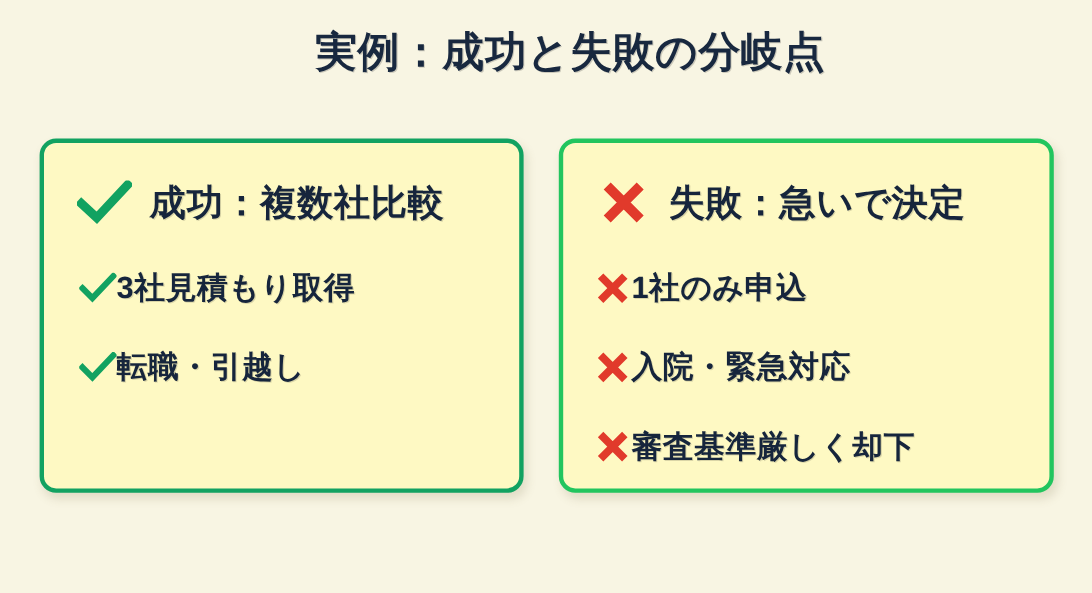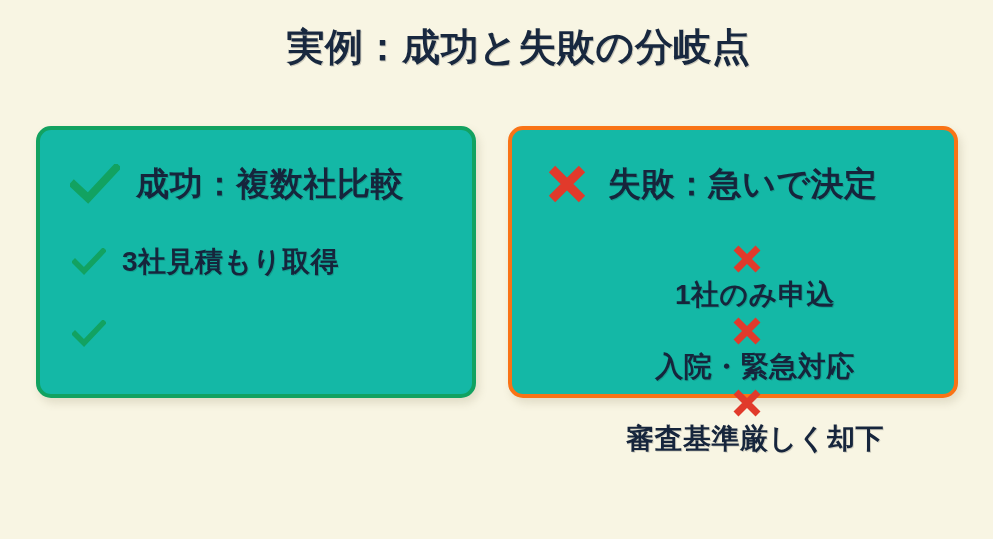--- a/index.html
+++ b/index.html
@@ -36,35 +36,35 @@
     position: absolute;
     top: 126px;
     left: 0;
     width: 993px;
     height: 380px;
   }
 
   .card {
     position: absolute;
     top: 0;
-    background: #14b8a6;
+    background: #fef9c3;
     border-radius: 15px;
     box-sizing: border-box;
     box-shadow: 3px 5px 9px rgba(120, 110, 70, 0.18);
-    height: 272px;
+    height: 322px;
   }
   .card-success {
     left: 36px;
     width: 440px;
     border: 4px solid #12a261;
   }
   .card-failure {
     left: 508px;
     width: 450px;
-    border: 4px solid #f97316;
+    border: 4px solid #22c55e;
   }
 
   
   .card-header {
     display: flex;
     align-items: center;
     margin-top: 26px;
     padding-left: 30px;
     height: 56px;
   }
@@ -106,27 +106,26 @@
     height: 34px;
     display: flex;
     align-items: center;
     justify-content: center;
   }
   .list-item .row-label {
     font-size: 28px;
     font-weight: 700;
     color: #16253c;
     letter-spacing: 0.5px;
-    margin-left: 16px;
     white-space: nowrap;
     text-shadow: 1px 1px 0 rgba(0,0,0,0.14);
   }
 
   .card-failure .card-header { padding-left: 30px; }
-  .card-failure .list-item   { padding-left: 28px; flex-direction: column; }
+  .card-failure .list-item   { padding-left: 28px; }
 
   svg { display: block; }
 </style>
 </head>
 <body>
 
 <div class="page-title">実例：成功と失敗の分岐点</div>
 
 <div class="cards">
 
@@ -149,20 +148,21 @@
           </svg>
         </span>
         <span class="row-label">3社見積もり取得</span>
       </li>
       <li class="list-item">
         <span class="row-icon">
           <svg width="34" height="28" viewBox="0 0 34 28" aria-hidden="true">
             <path d="M3 14 L12 23 L31 3" fill="none" stroke="#12a261" stroke-width="5.5" stroke-linecap="square" stroke-linejoin="miter"></path>
           </svg>
         </span>
+        <span class="row-label">転職・引越し</span>
       </li>
     </ul>
   </div>
 
   <div class="card card-failure">
 
     <div class="card-header">
       <span class="hdr-icon">
         <svg width="42" height="42" viewBox="0 0 42 42" aria-hidden="true">
           <path d="M6 6 L36 36 M36 6 L6 36" fill="none" stroke="#e13a2b" stroke-width="9" stroke-linecap="butt"></path>

